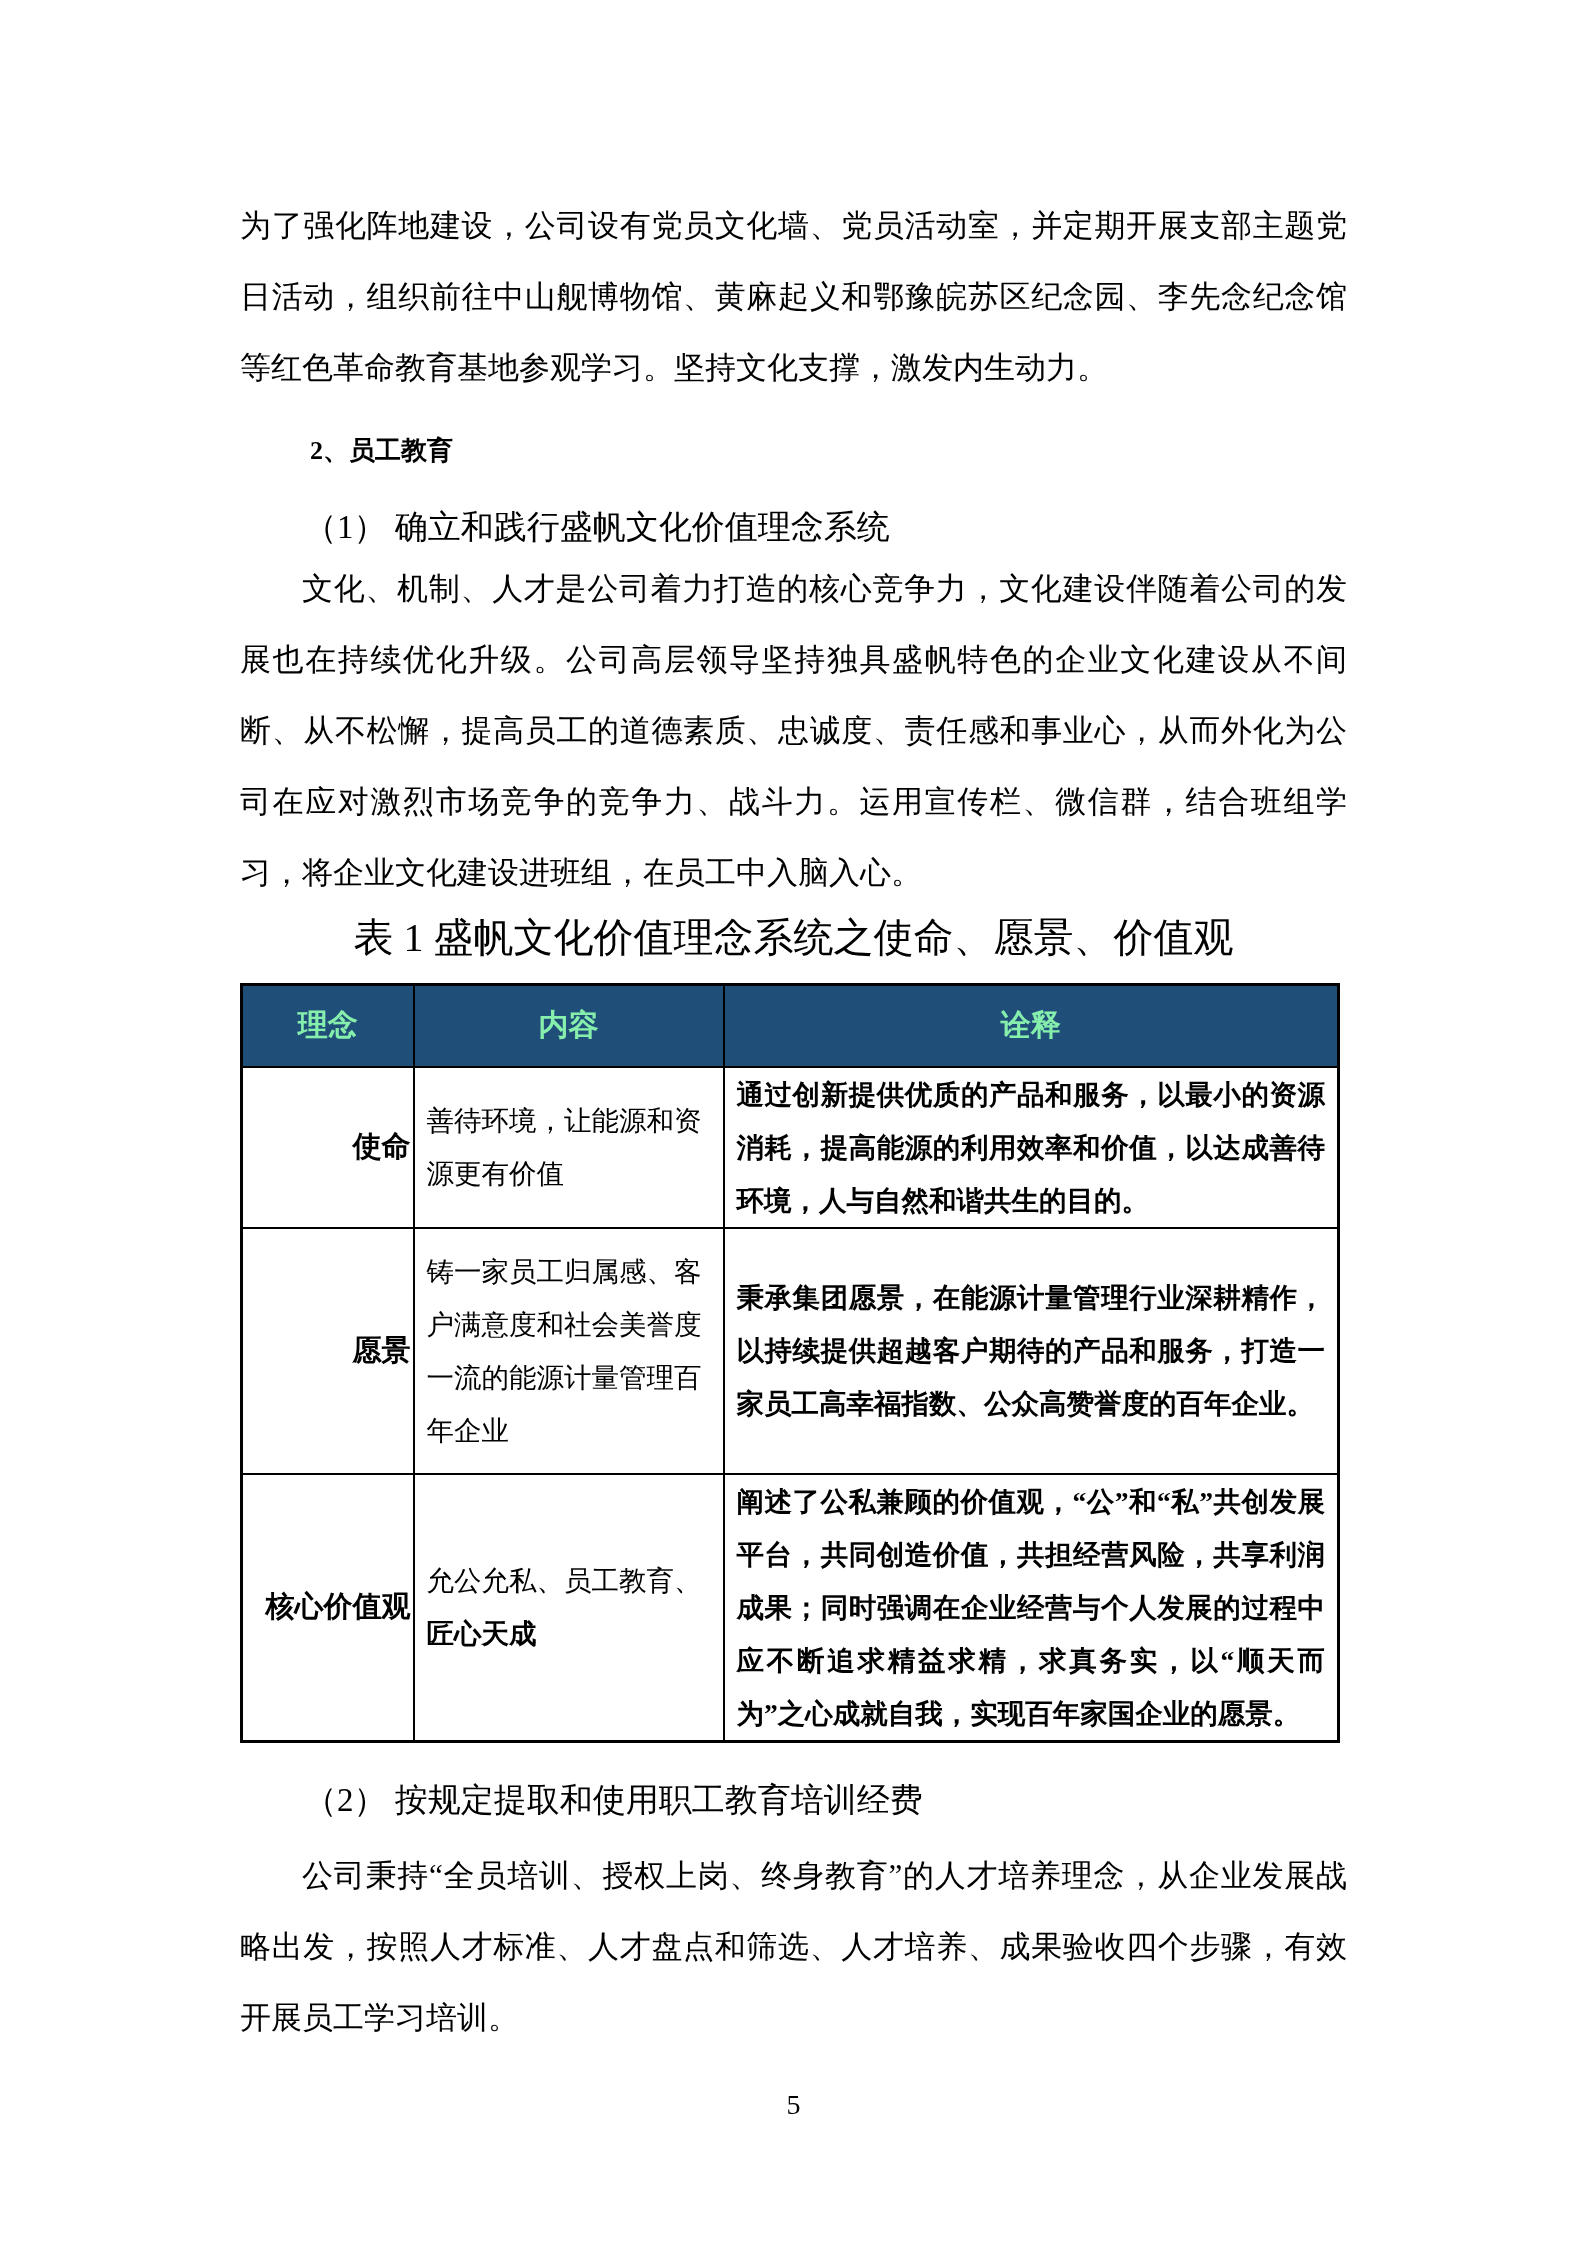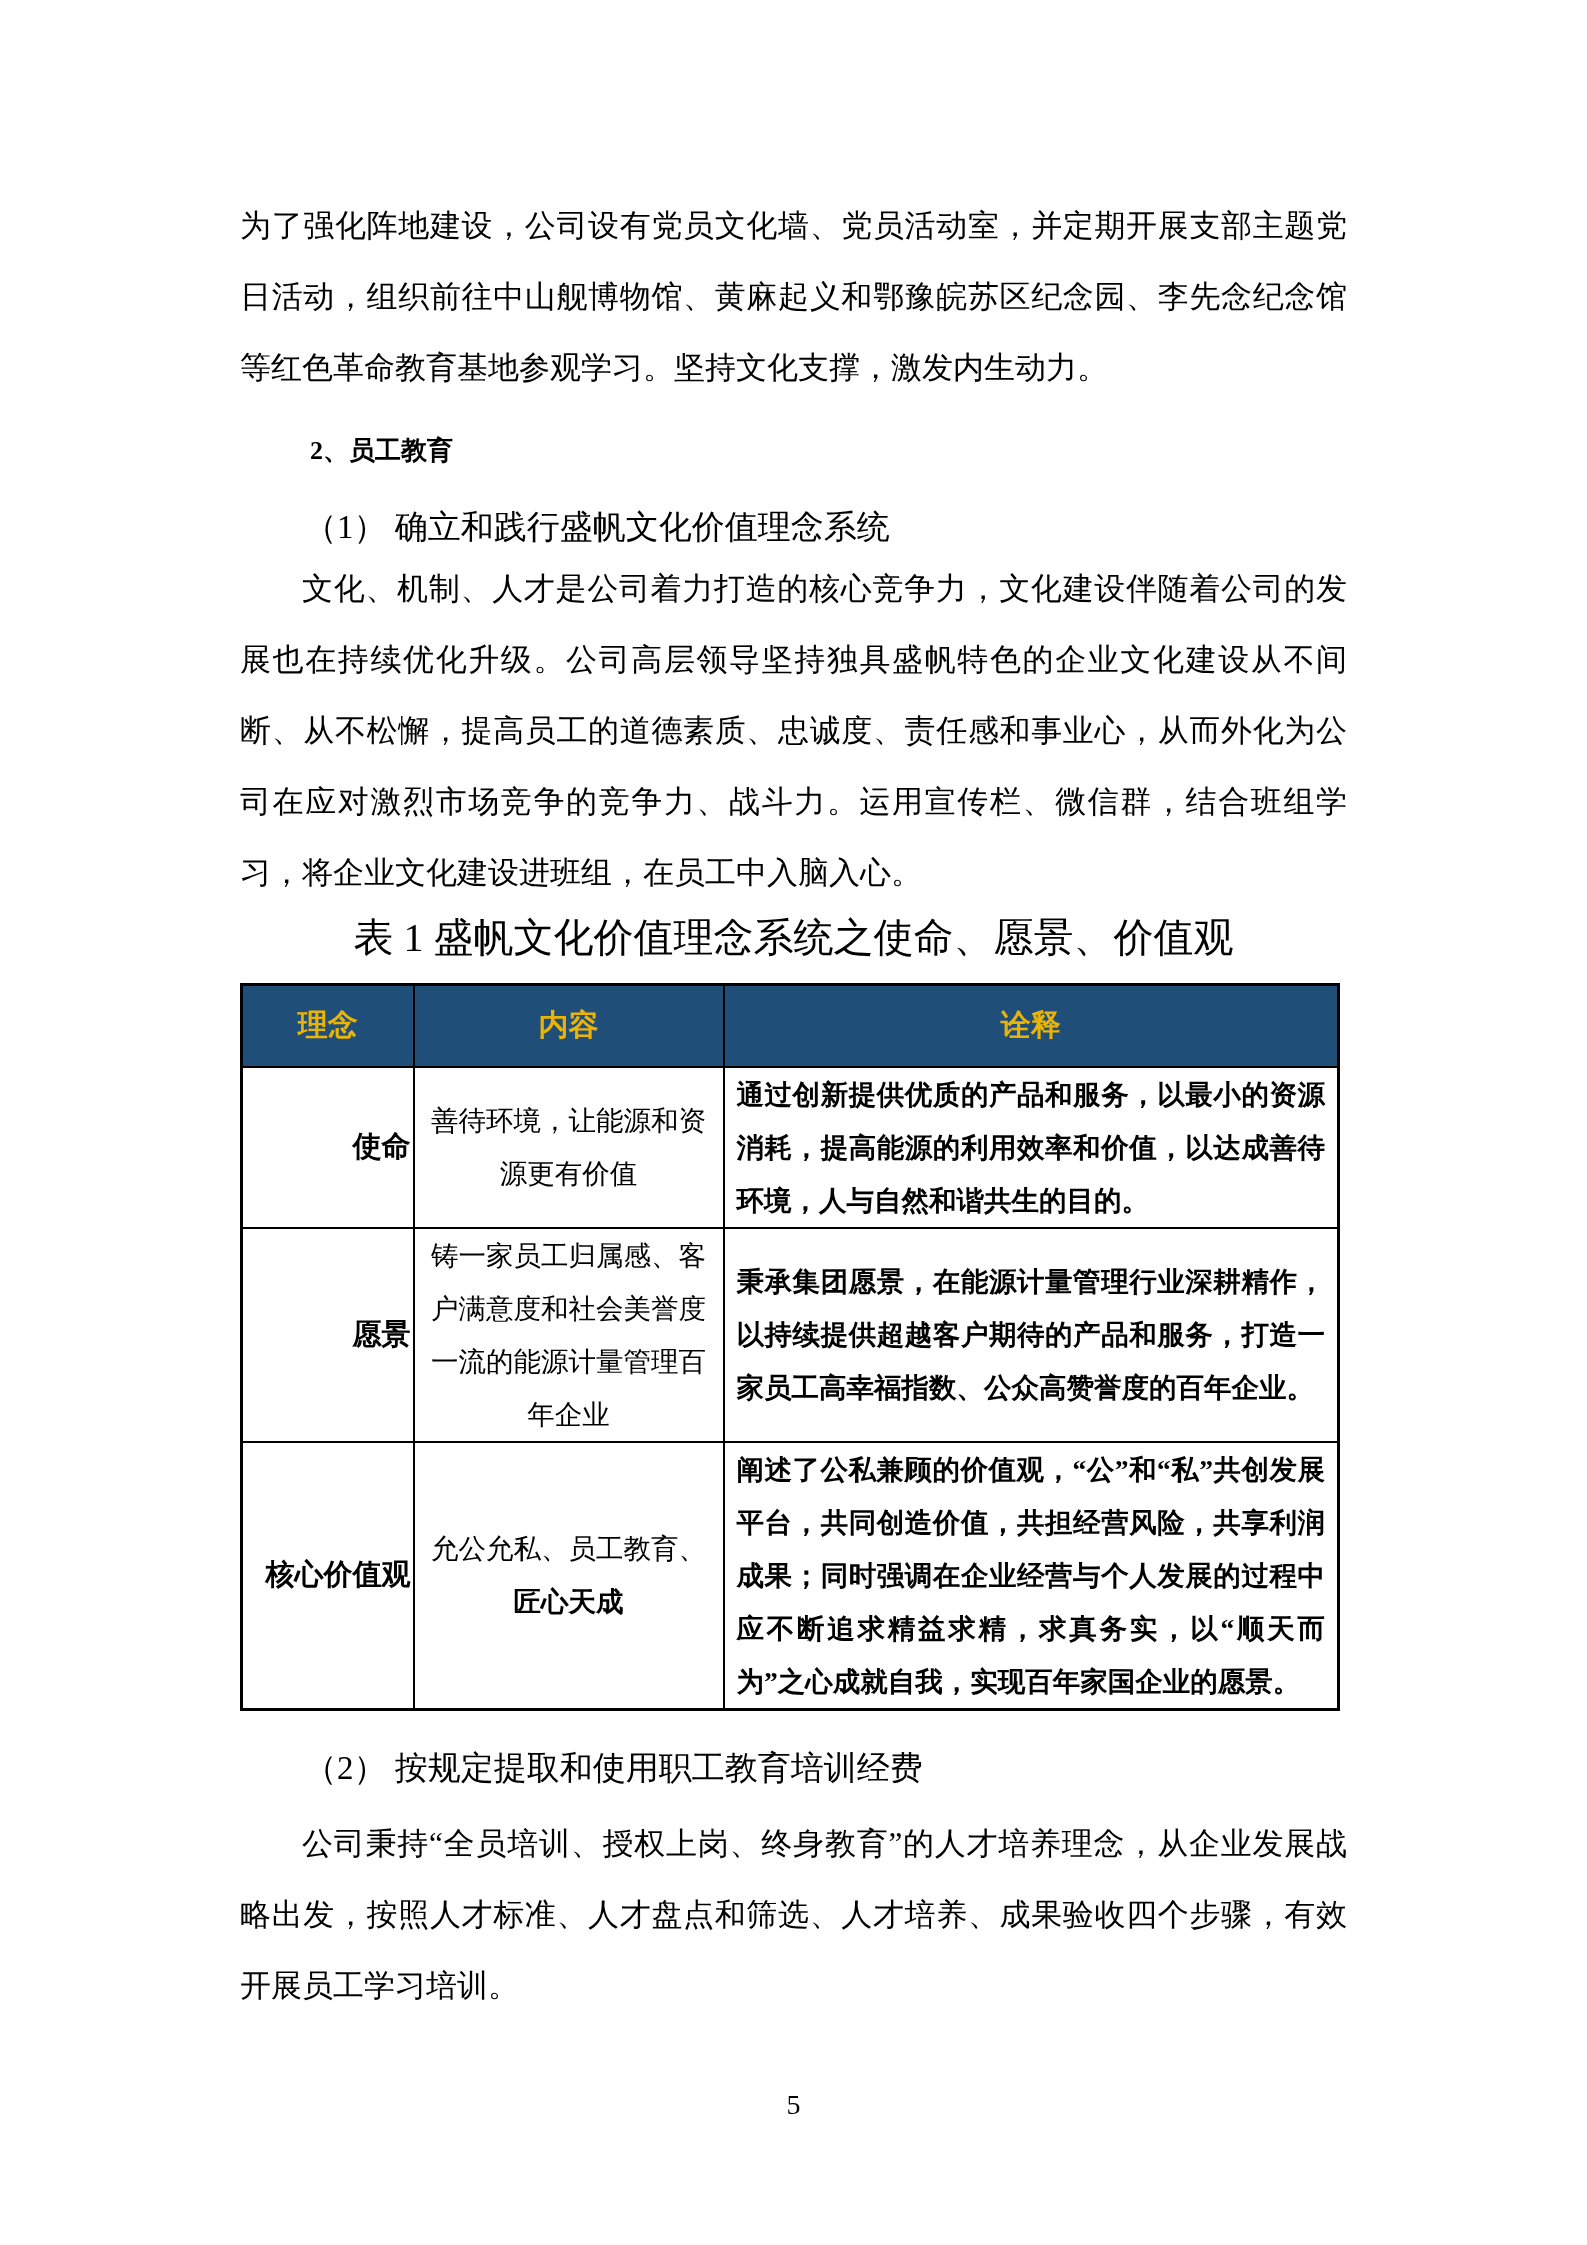--- a/index.html
+++ b/index.html
@@ -52,40 +52,39 @@
   table.values-table th, table.values-table td {
     border: 2px solid #000000;
     box-sizing: border-box;
   }
   tr.header-row { height: 82px; }
   tr.row-mission { height: 160px; }
   tr.row-vision { height: 210px; }
   tr.row-values { height: 263px; }
   th.header-cell {
     background: #1F4E79;
-    color: #eab308;
+    color: #86efac;
     font-size: 30px;
     font-weight: bold;
     text-align: center;
     vertical-align: middle;
     padding: 0;
   }
   td.concept-cell {
     text-align: right;
     vertical-align: middle;
     font-weight: bold;
     font-size: 29px;
     padding: 2px 2px;
   }
   td.content-cell {
-    text-align: center;
     vertical-align: middle;
     font-size: 27.5px;
     line-height: 53px;
-    padding: 0 12px;
+    padding: 16px 12px;
   }
   td.interp-cell {
     text-align: justify;
     vertical-align: middle;
     font-size: 27.5px;
     line-height: 53px;
     padding: 0 12px;
     font-weight: bold;
   }
   .bold-line { display: block; font-weight: bold; }

